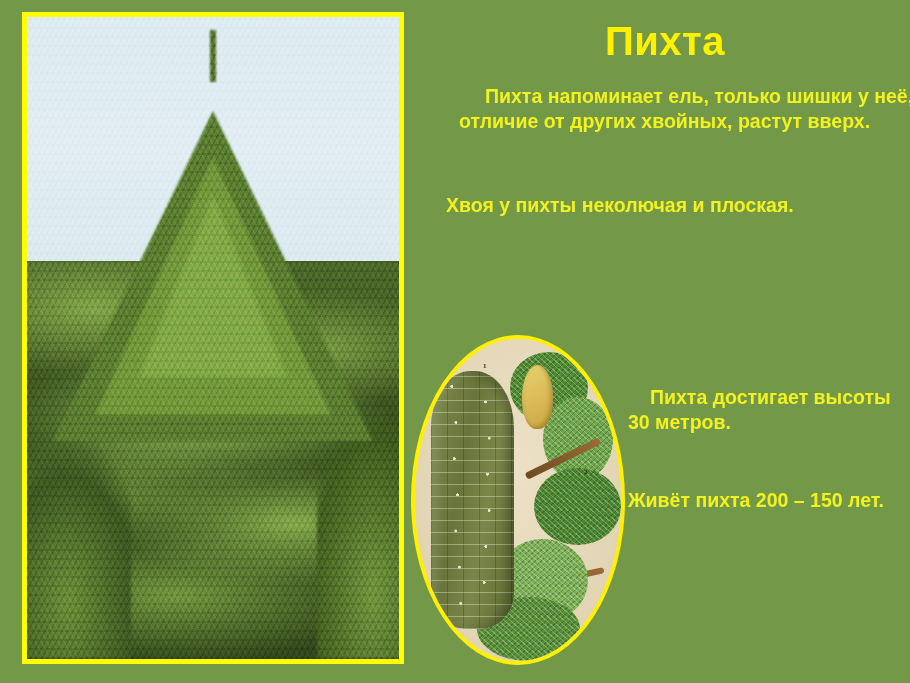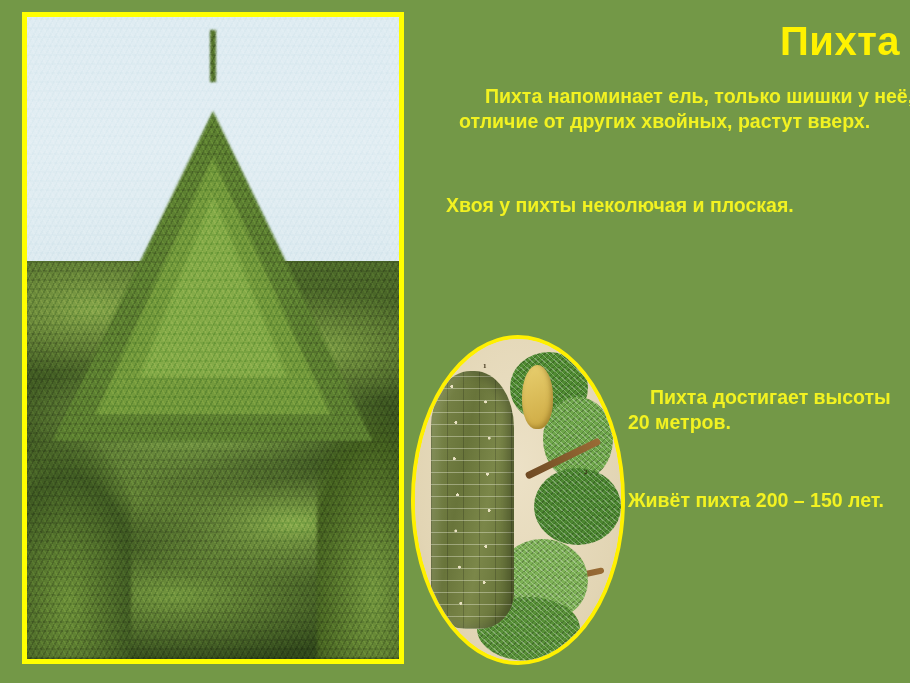--- a/index.html
+++ b/index.html
@@ -174,21 +174,21 @@
     font-family:"Liberation Serif", serif;
   }
   .num1 { left:33%; top:7%; }
   .num2 { left:82%; top:40%; }
 
   
   .title {
     position:absolute;
     left:430px; top:20px;
     width:470px;
-    text-align:right;
+    text-align:center;
     color:#FFF200;
     font-size:40px;
     font-weight:bold;
     letter-spacing:.5px;
     line-height:1.05;
   }
   .para {
     position:absolute;
     color:#F2F221;
     font-size:19.5px;
@@ -237,16 +237,16 @@
       </div>
       <div class="ill-num num1">1</div>
       <div class="ill-num num2">2</div>
     </div>
   </div>
 
   <div class="title">Пихта</div>
 
   <div class="para p1">Пихта напоминает ель, только шишки у неё, в отличие от других хвойных, растут вверх.</div>
   <div class="para p2">Хвоя у пихты неколючая и плоская.</div>
-  <div class="para p4">Пихта достигает высоты 20 метров.</div>
+  <div class="para p4">Пихта достигает высоты 30 метров.</div>
   <div class="para p5">Живёт пихта 200 – 150 лет.</div>
 
 </div>
 
 </body></html>

